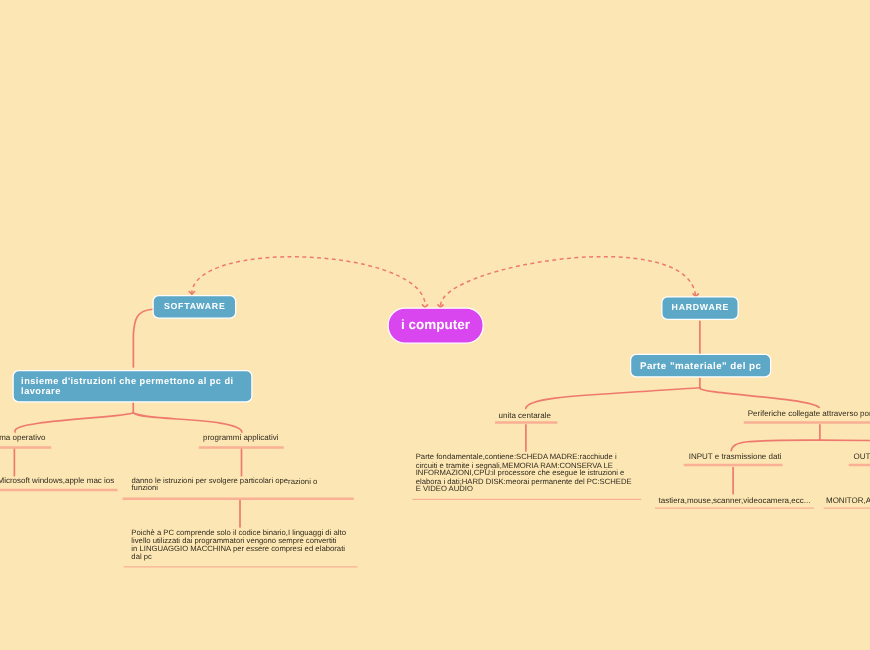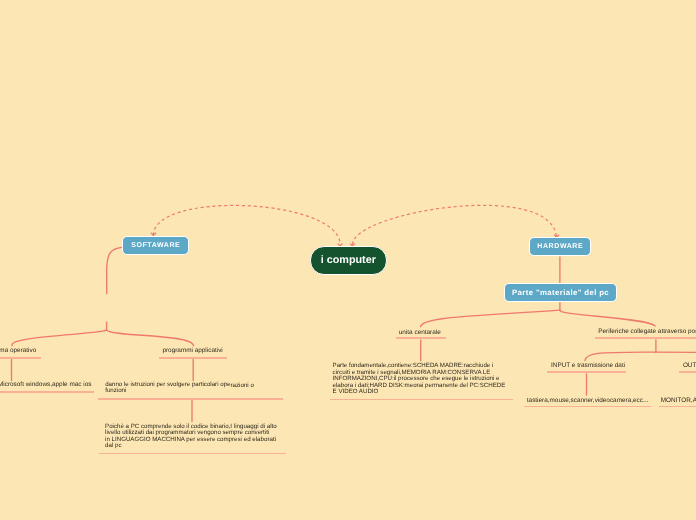--- a/index.html
+++ b/index.html
@@ -4,21 +4,21 @@
 <style>
   html,body{margin:0;padding:0;}
   body{width:696px;height:520px;overflow:hidden;background:#fce6b4;
        font-family:"Liberation Sans",sans-serif;
        -webkit-font-smoothing:antialiased;text-rendering:geometricPrecision;}
   #canvas{position:relative;width:696px;height:520px;overflow:hidden;background:#fce6b4;}
   svg.links{position:absolute;left:0;top:0;width:696px;height:520px;pointer-events:none;}
   .box{position:absolute;box-sizing:border-box;color:#fff;font-weight:bold;
        border-radius:5px;border:1.5px solid #ffffff;display:flex;align-items:center;
        justify-content:center;text-align:center;white-space:nowrap;}
-  .root{background:#14532d;border-radius:14px;}
+  .root{background:#d946ef;border-radius:14px;}
   .lvl1{background:#5da8c6;}
   .leaf{position:absolute;color:#2f2a1d;white-space:nowrap;font-size:6.4px;line-height:6.4px;}
   .desc{font-size:6.15px;}
   .leaf .ln{display:block;}
   .lbar{position:absolute;height:1.8px;background:#f9b094;}
   .shift{position:relative;top:0.9px;font-size:6.2px;}
 </style>
 </head>
 <body>
 
@@ -60,20 +60,28 @@
   </div>
 
   <div class="box lvl1" style="left:122.2px;top:235.5px;width:66.6px;height:19.5px;font-size:7px;letter-spacing:0.6px;text-indent:0.6px;">
     <span>SOFTAWARE</span>
   </div>
 
   <div class="box lvl1" style="left:528.8px;top:237.4px;width:62.4px;height:19.1px;font-size:7px;letter-spacing:0.6px;text-indent:0.6px;">
     <span>HARDWARE</span>
   </div>
 
+  <div class="box lvl1" style="left:9.9px;top:295.9px;width:192px;height:26px;padding:0 6px;font-size:7.4px;
+              letter-spacing:0.37px;line-height:8.1px;white-space:normal;text-align:left;
+              justify-content:flex-start;align-items:center;">
+    <span>
+      <span class="ln">insieme d'istruzioni che permettono al pc di</span>
+      <span class="ln">lavorare</span>
+    </span>
+  </div>
 
   <div class="box lvl1" style="left:503.8px;top:282.6px;width:113.1px;height:19.8px;font-size:7.8px;letter-spacing:0.38px;text-indent:0.38px;">
     <span>Parte "materiale" del pc</span>
   </div>
 
   <div class="leaf" style="left:-13.8px;top:347.6px;">
     <span>sistema operativo</span>
   </div>
   <div class="lbar" style="left:-17.5px;top:357px;width:58px;"></div>
 

